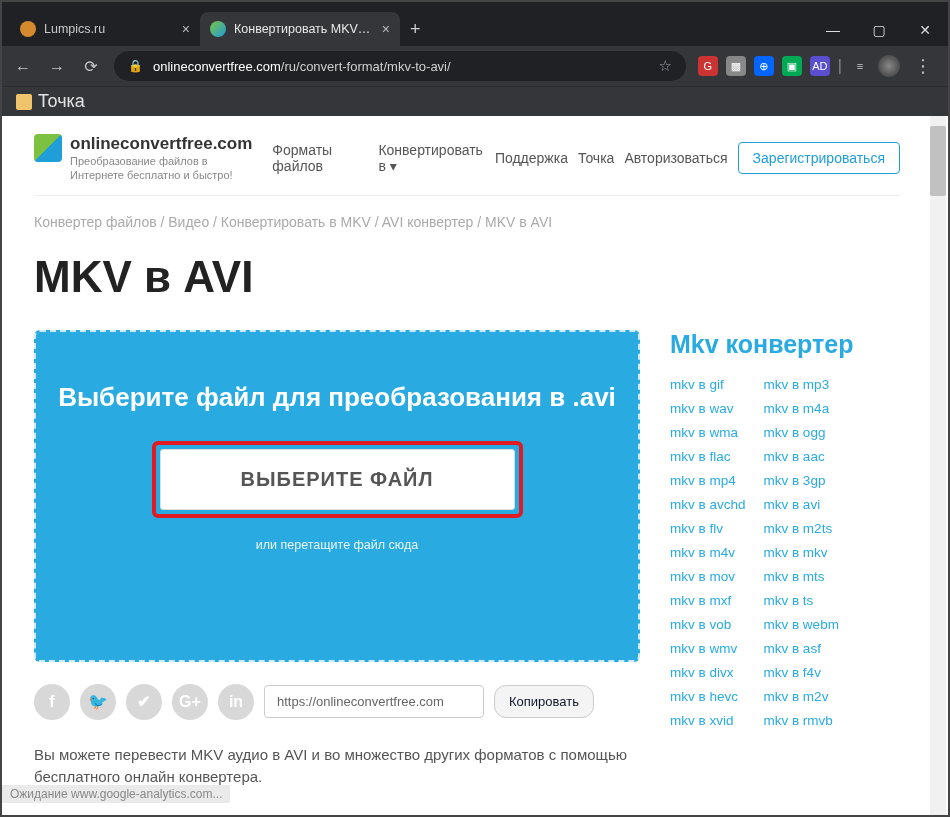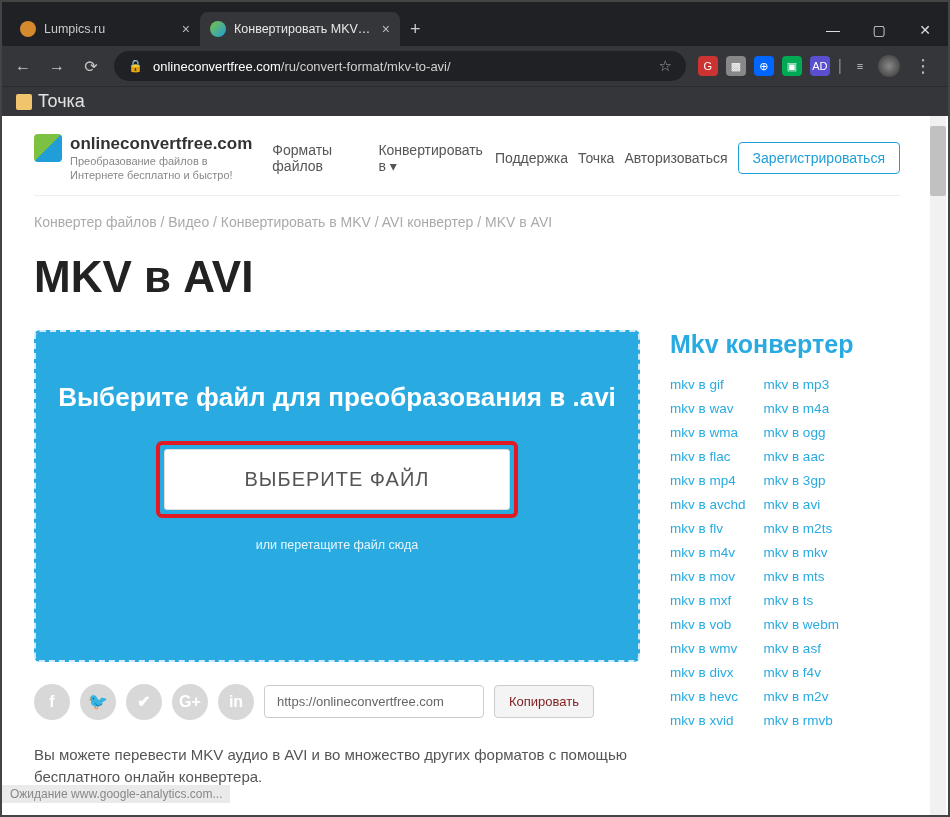--- a/index.html
+++ b/index.html
@@ -51,27 +51,27 @@
 .crumbs { color: #aaa; font-size: 14px; padding: 18px 0; }
 .h1 { font-size: 44px; font-weight: 800; color: #222; margin-top: 4px; margin-bottom: 28px; }
 
 .layout { display: flex; gap: 30px; align-items: flex-start; }
 .left { flex: 1; }
 .right { width: 230px; }
 
 .dropzone { background: #29abe2; border: 2px dashed #cfeafd; border-radius: 6px; padding: 50px 20px 40px; text-align: center; color: #fff; position: relative; height: 332px; }
 .dz-title { font-size: 26px; font-weight: 700; margin-bottom: 28px; }
 .highlight { border: 4px solid #e01b24; border-radius: 6px; display: inline-block; padding: 4px; }
-.select-btn { background: #fff; color: #555; font-size: 20px; font-weight: 400; letter-spacing: 1px; padding: 18px 80px; border-radius: 3px; border: 1px solid #ddd; }
+.select-btn { background: #fff; color: #555; font-size: 20px; font-weight: 700; letter-spacing: 1px; padding: 18px 80px; border-radius: 3px; border: 1px solid #ddd; }
 .drag-hint { font-size: 12.5px; margin-top: 20px; color: #e8f6fd; }
 
 .share { display: flex; align-items: center; gap: 10px; margin-top: 22px; }
 .soc { width: 36px; height: 36px; border-radius: 50%; background: #d8d8d8; color: #fff; display: flex; align-items: center; justify-content: center; font-size: 16px; font-weight: 700; }
 .urlbox { border: 1px solid #ccc; border-radius: 4px; padding: 8px 12px; font-size: 13px; color: #666; width: 220px; white-space: nowrap; overflow: hidden; }
-.copy-btn { border: 1px solid #ccc; background: #f4f4f4; color: #7f1d1d; padding: 8px 14px; border-radius: 4px; font-size: 13px; }
+.copy-btn { border: 1px solid #ccc; background: #f4f4f4; color: #0f172a; padding: 8px 14px; border-radius: 12px; font-size: 13px; }
 
 .desc { color: #555; font-size: 15px; margin-top: 24px; line-height: 1.5; }
 
 .side-h { color: #29abe2; font-size: 25px; font-weight: 700; margin-bottom: 18px; }
 .side-cols { display: flex; gap: 18px; }
 .side-col { display: flex; flex-direction: column; gap: 9px; }
 .side-col a { color: #29abe2; font-size: 13.5px; text-decoration: none; }
 
 .status { position: absolute; bottom: 12px; left: 0; background: #eaeaea; color: #888; font-size: 12px; padding: 2px 8px; }
 </style>

